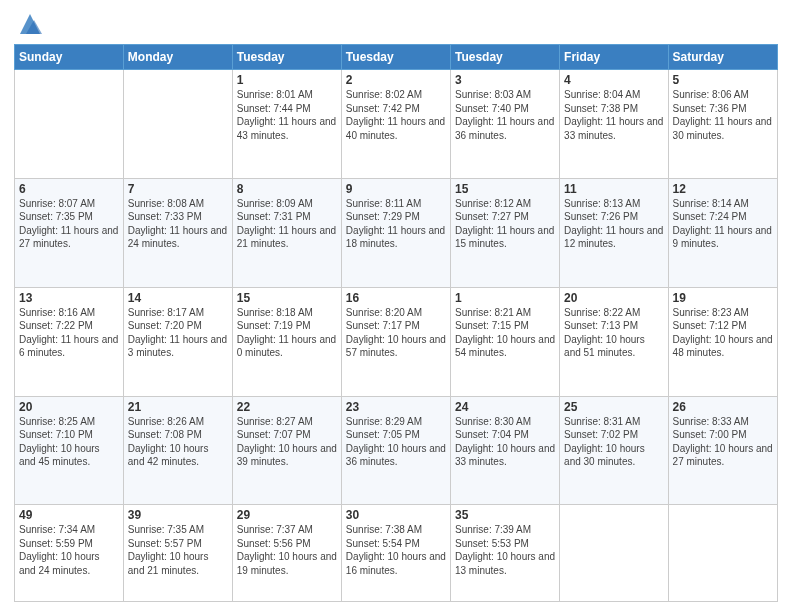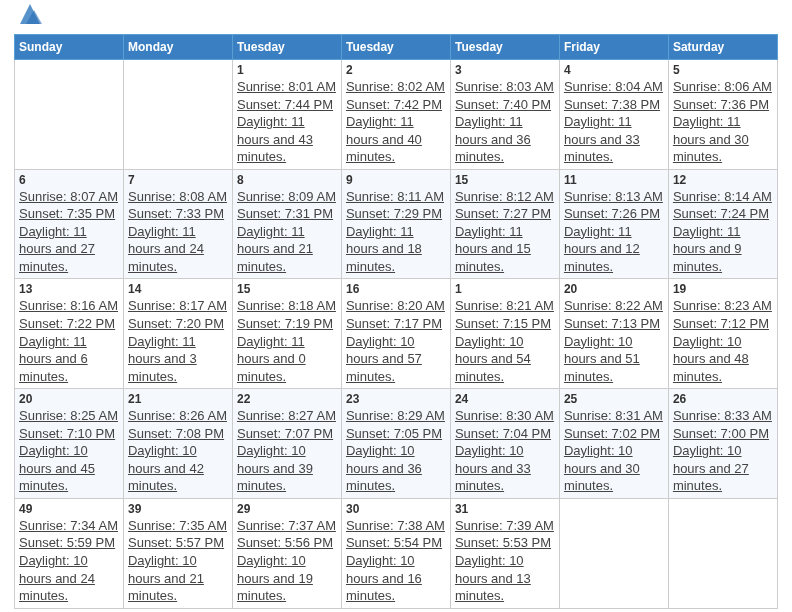--- a/index.html
+++ b/index.html
@@ -8,21 +8,21 @@
       height: 612px;
       font-family: Arial, sans-serif;
       background: #fff;
       overflow: hidden;
     }
     .page {
       width: 792px;
       height: 612px;
       display: flex;
       flex-direction: column;
-      padding: 0 14px 10px 14px;
+      padding: 10px 14px 10px 14px;
     }
     .header {
       display: flex;
       justify-content: space-between;
       align-items: flex-start;
       margin-bottom: 6px;
     }
     .logo {
       display: flex;
       align-items: center;
@@ -87,25 +87,24 @@
     .calendar tr:nth-child(even) td {
       background: #f5f8fc;
     }
     .day-number {
       font-size: 12px;
       font-weight: bold;
       color: #333;
       display: block;
     }
     .day-info {
-      font-size: 13px;
+      font-size: 10px;
       color: #444;
       line-height: 1.35;
       margin-top: 1px;
-      text-decoration: underline;
     }
     .empty-cell {
       background: #fff !important;
     }
     .last-row td {
       height: 78px;
     }
   </style>
 </head>
 <body>
@@ -266,21 +265,21 @@
           </td>
           <td>
             <span class="day-number">29</span>
             <div class="day-info">Sunrise: 7:37 AM<br>Sunset: 5:56 PM<br>Daylight: 10 hours and 19 minutes.</div>
           </td>
           <td>
             <span class="day-number">30</span>
             <div class="day-info">Sunrise: 7:38 AM<br>Sunset: 5:54 PM<br>Daylight: 10 hours and 16 minutes.</div>
           </td>
           <td>
-            <span class="day-number">31</span>
+            <span class="day-number">35</span>
             <div class="day-info">Sunrise: 7:39 AM<br>Sunset: 5:53 PM<br>Daylight: 10 hours and 13 minutes.</div>
           </td>
           <td class="empty-cell"></td>
           <td class="empty-cell"></td>
         </tr>
       </tbody>
   </table>
 </div>
 
 </body></html>

